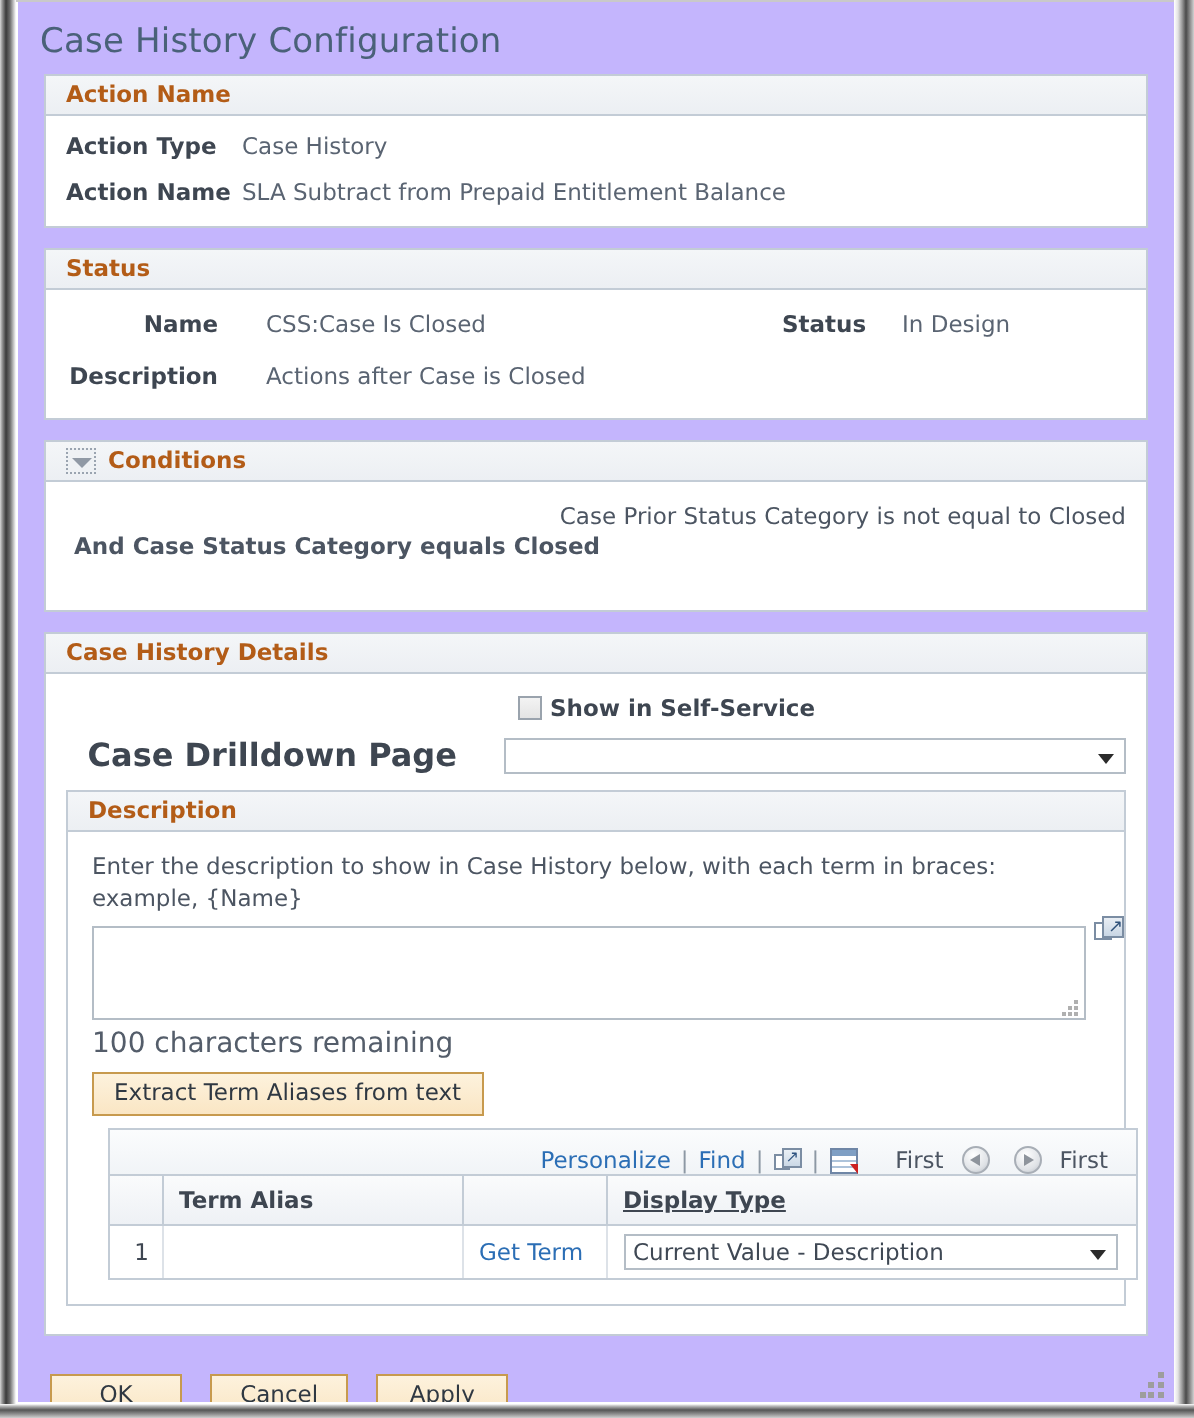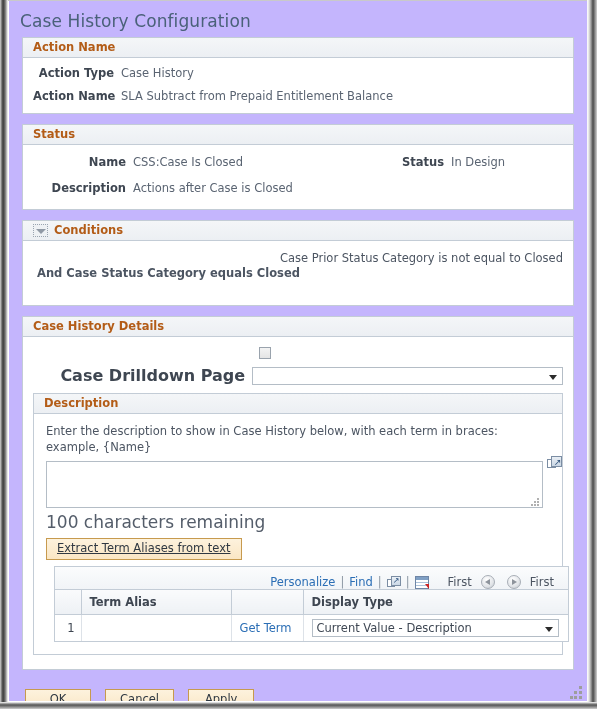--- a/index.html
+++ b/index.html
@@ -106,21 +106,21 @@
   .fld-row {
     display: flex;
     align-items: baseline;
     margin-bottom: 9px;
     font-size: 11.5px;
   }
   .fld-label {
     color: #3e4651;
     font-weight: bold;
     text-align: right;
-    padding-right: 7px;
+    padding-right: 24px;
     white-space: nowrap;
   }
   .fld-value {
     color: #5a6472;
     font-weight: normal;
   }
 
   .cond-text {
     font-size: 11.5px;
     color: #4c5562;
@@ -186,37 +186,36 @@
     position: absolute; left: 4px; top: 0; width: 11px; height: 11px;
     border: 1px solid #7b8da3;
     background: linear-gradient(to bottom,#e9eef4,#c9d6e4);
   }
   .expand-icon .arr {
     position: absolute; left: 7px; top: 2px;
     font-size: 9px; color: #30527a; line-height: 8px;
   }
 
   .chars-left {
-    font-size: 17px;
+    font-size: 14px;
     color: #545d6a;
     padding: 4px 0 5px 2px;
   }
 
   
   .btn {
     display: inline-block;
     border: 1px solid #c79a4e;
     background: linear-gradient(to bottom, #fdf2dd 0%, #fae6c4 100%);
     color: #2f3842;
     font-size: 11.5px;
     padding: 3px 14px 4px 14px;
     cursor: pointer;
     font-family: "DejaVu Sans", "Liberation Sans", sans-serif;
     line-height: 13px;
-    text-decoration: underline;
   }
   .btn-wide { padding: 3px 10px 4px 10px; }
   .btn-row { padding: 8px 0 0 16px; }
   .btn-row .btn { min-width: 66px; text-align: center; margin-right: 9px; }
 
   
   .grid-outer {
     margin: 6px 0 4px 10px;
     width: 515px;
     border: 1px solid #c3ccd6;
@@ -293,21 +292,21 @@
   }
   table.grid th.num { width: 26px; }
   table.grid td {
     border-right: 1px solid #dde2e8;
     padding: 4px 6px 4px 8px;
     font-size: 11.5px;
     color: #4c5562;
     height: 26px;
   }
   table.grid td.num { text-align: right; padding-right: 6px; color:#3e4651; width:26px;}
-  table.grid td:last-child, table.grid th:last-child { border-right: none; }
+  table.grid td:last-child, table.grid th:last-child { border-right: none; text-decoration: underline; }
 </style>
 </head>
 <body>
 
 <div id="window-frame">
 
   <div class="frame-left"></div>
   <div class="frame-right"></div>
   <div class="frame-bottom"></div>
   <div class="frame-top-line"></div>
@@ -356,20 +355,21 @@
         <div class="cond-text" style="padding-top:0;padding-bottom:18px;font-weight:bold;">And Case Status Category equals Closed</div>
       </div>
     </div>
 
     <div class="group">
       <div class="group-header">Case History Details</div>
       <div class="group-body" style="padding:10px 10px 10px 10px;">
 
         <div style="display:flex;align-items:center;padding-left:226px;margin-bottom:7px;">
           <span class="cbx"></span>
+          <span style="font-size:11.5px;font-weight:bold;color:#3e4651;">Show in Self-Service</span>
         </div>
 
         <div style="display:flex;align-items:center;margin-bottom:4px;">
           <div class="fld-label" style="width:228px;">Case Drilldown Page</div>
           <div class="sel" style="width:323px;"></div>
         </div>
 
         <div class="group" style="margin:8px 0 4px 0;">
           <div class="group-header">Description</div>
           <div class="group-body" style="padding:9px 10px 8px 10px;">

